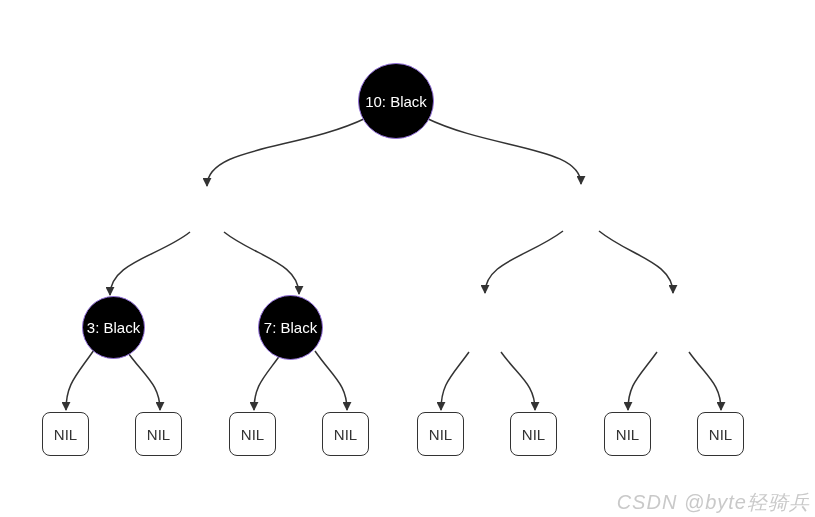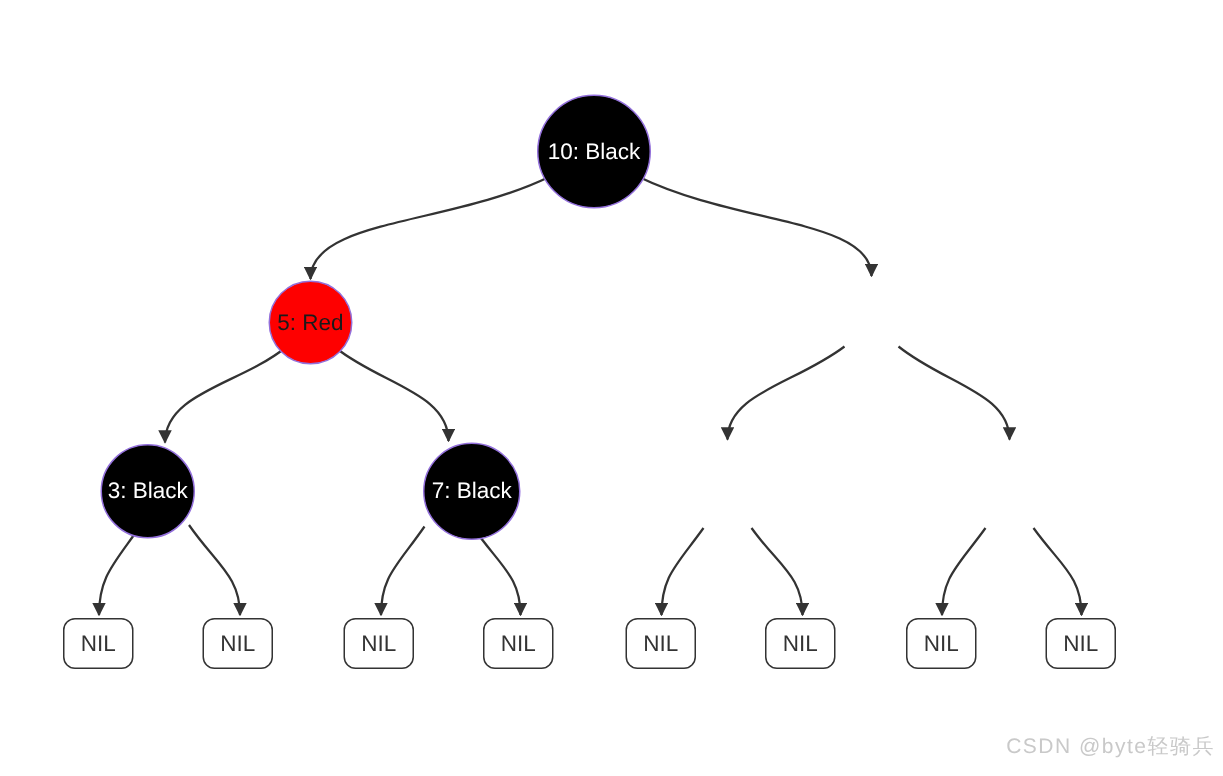--- a/index.html
+++ b/index.html
@@ -41,39 +41,40 @@
     background: var(--black-node-fill, #000000);
     color: var(--black-node-text, #ffffff);
   }
   .node.red {
     background: var(--red-node-fill, #fe0000);
     color: var(--red-node-text, #1a1a1a);
   }
   .nil {
     position: absolute;
     width: 47px;
-    height: 34px;
+    height: 44px;
     background: #ffffff;
     border: 1.2px solid var(--nil-border, #333333);
     border-radius: 8px;
     display: flex;
     align-items: center;
     justify-content: center;
     font-size: 15px;
     color: var(--nil-text, #333333);
     box-sizing: border-box;
   }
   .watermark {
     position: absolute;
     right: 5px;
     top: 489px;
-    font-size: 14px;
+    font-size: 20px;
     color: var(--watermark, #c9c9c9);
     letter-spacing: 1px;
     white-space: nowrap;
+    font-style: italic;
   }
 </style>
 </head>
 <body>
 
 <div class="canvas">
 
   <svg class="edges" viewBox="0 0 815 517" xmlns="http://www.w3.org/2000/svg">
     <defs>
       <marker id="arrowhead" viewBox="0 0 10 10" refX="9" refY="5" markerWidth="6" markerHeight="6" orient="auto">
@@ -93,30 +94,27 @@
     <path class="edge" d="M469,352 C451,377 441,384 441,410" marker-end="url(#arrowhead)"></path>
     <path class="edge" d="M501,352 C519,377 535,384 535,410" marker-end="url(#arrowhead)"></path>
     <path class="edge" d="M657,352 C639,377 628,384 628,410" marker-end="url(#arrowhead)"></path>
     <path class="edge" d="M689,352 C707,377 721,384 721,410" marker-end="url(#arrowhead)"></path>
   </svg>
 
   <div class="node black" style="left:358px; top:63px; width:76px; height:76px">
     <span>10: Black</span>
   </div>
 
-  <div class="node red" style="left:179px; top:187px; width:56px; height:56px">
-    <span>5: Red</span>
-  </div>
 
 
-  <div class="node black" style="left:67px; top:296px; width:63px; height:63px">
+  <div class="node black" style="left:82px; top:296px; width:63px; height:63px">
     <span>3: Black</span>
   </div>
 
-  <div class="node black" style="left:282px; top:295px; width:65px; height:65px">
+  <div class="node black" style="left:258px; top:295px; width:65px; height:65px">
     <span>7: Black</span>
   </div>
 
 
 
   <div class="nil" style="left:42px;  top:412px">
     <span>NIL</span>
   </div>
   <div class="nil" style="left:135px; top:412px">
     <span>NIL</span>

